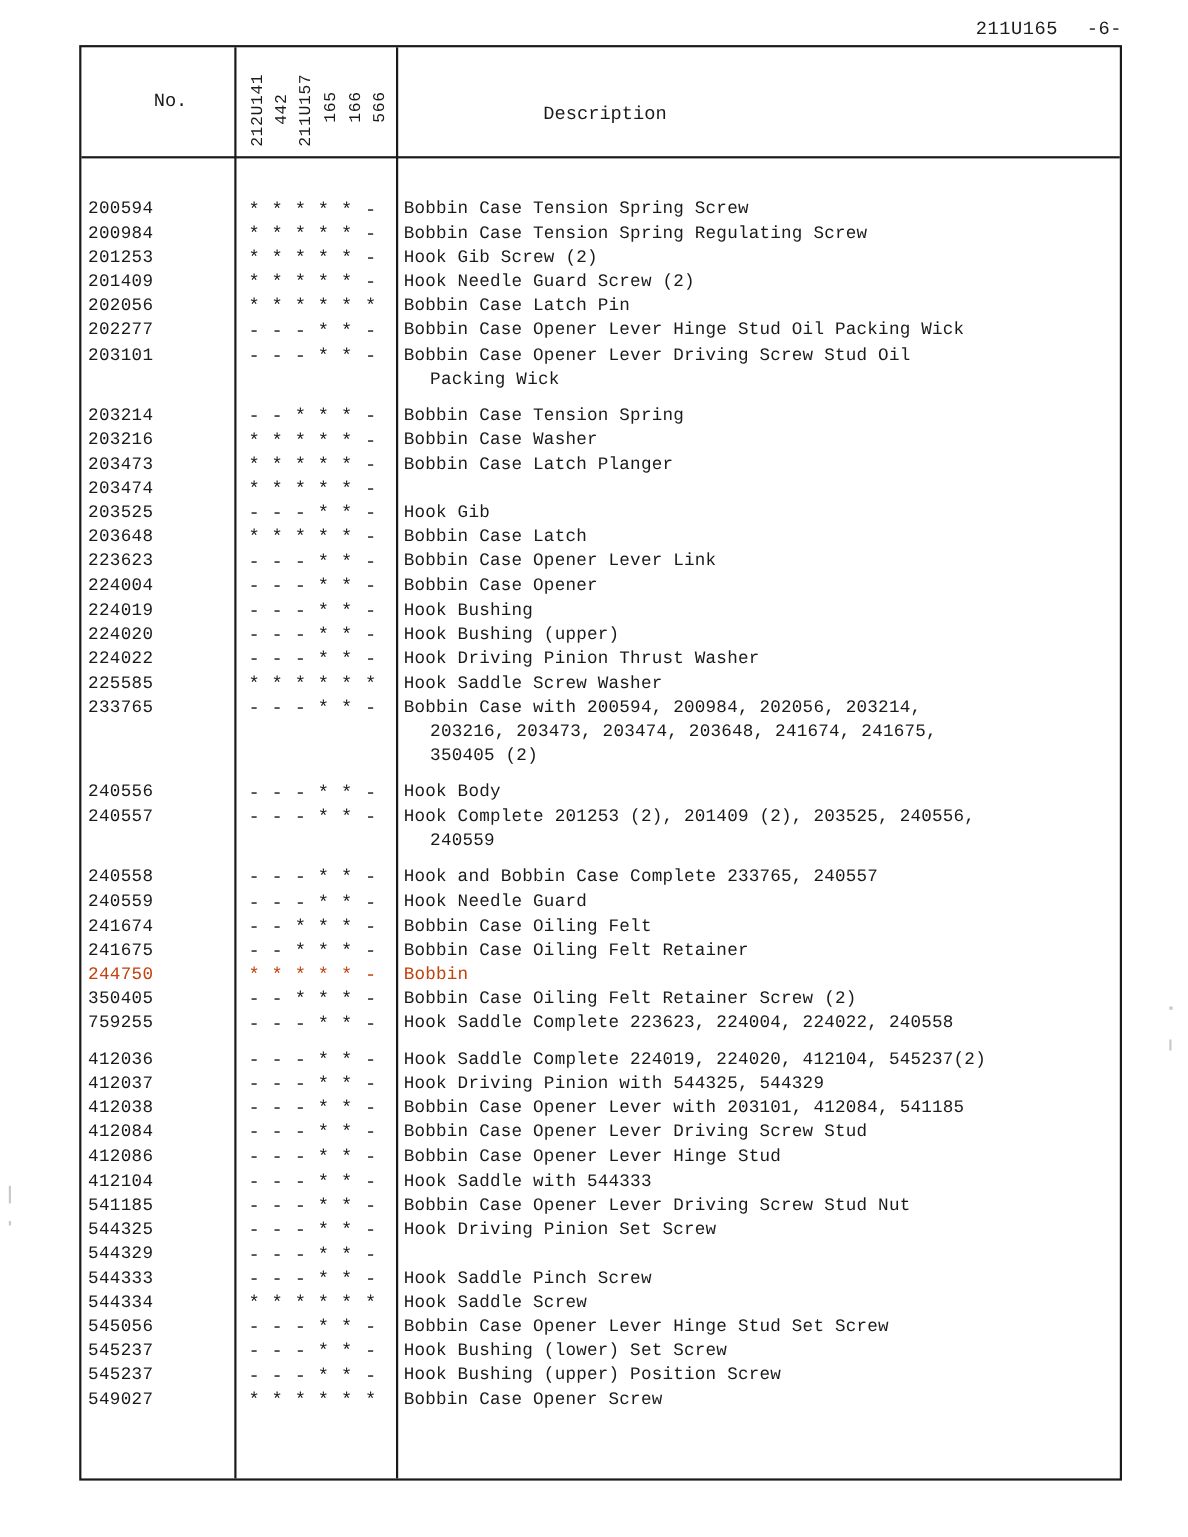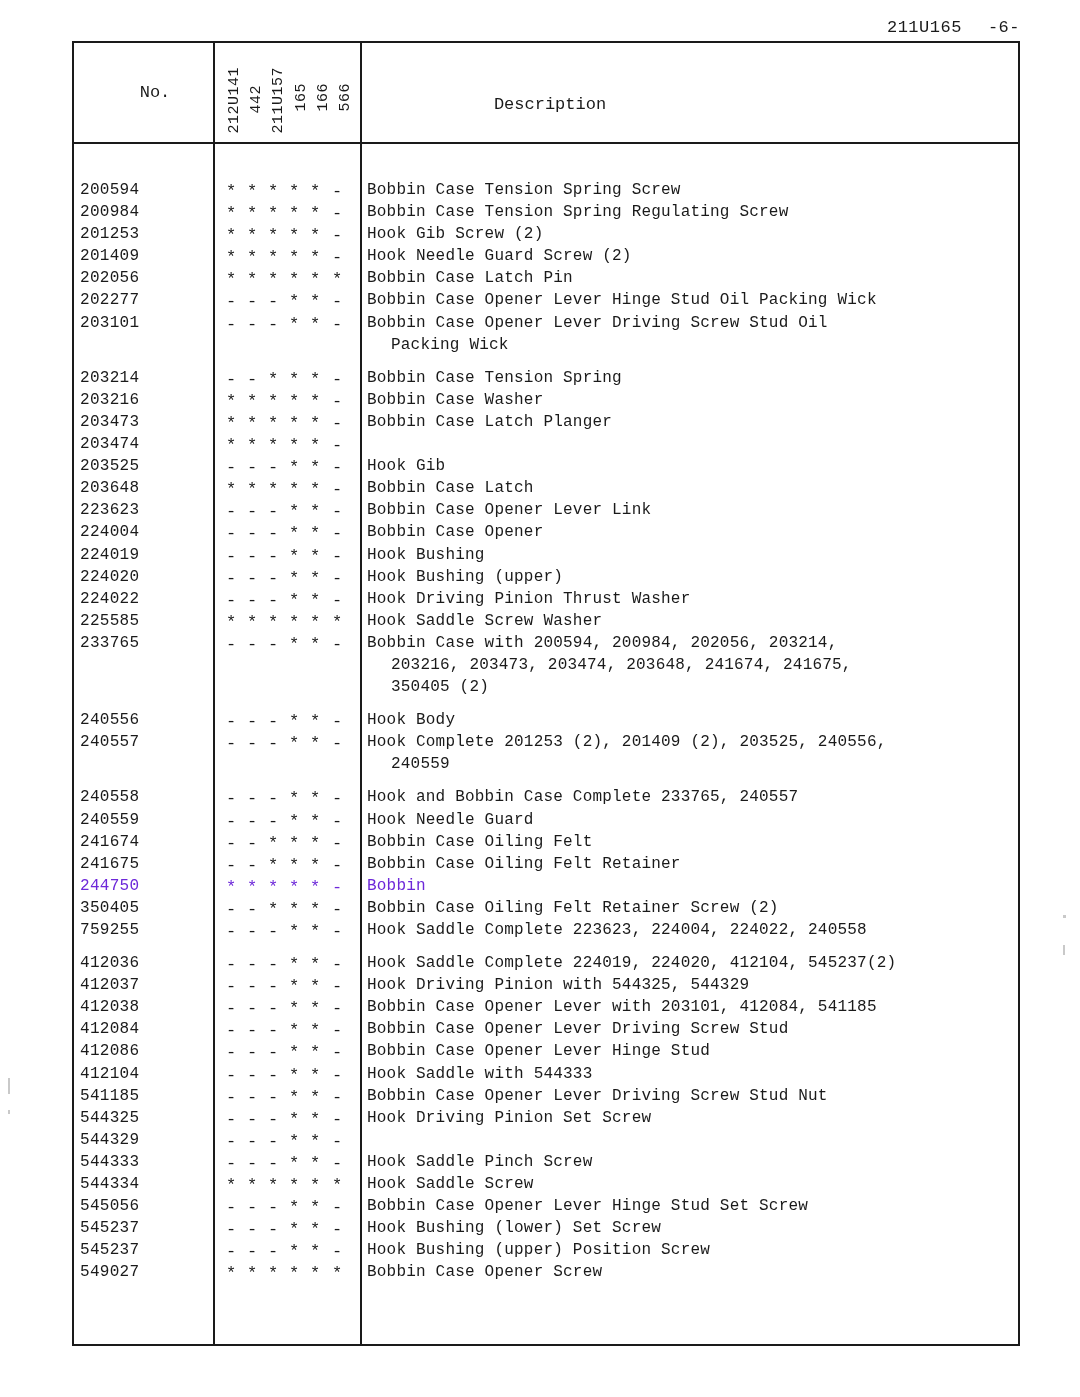--- a/index.html
+++ b/index.html
@@ -175,21 +175,21 @@
   }
   .cont-line {
     position: relative;
     height: 22.1px;
   }
   .cont-line .cell-desc { left: 317px; }
 
   
   .faint .cell-no,
   .faint .cell-desc,
-  .faint .mark { color: #6d28d9; }
+  .faint .mark { color: #c2410c; }
 
   
   .speckle {
     position: absolute;
     background: #c9c9c9;
   }
 </style>
 </head>
 <body>
 

